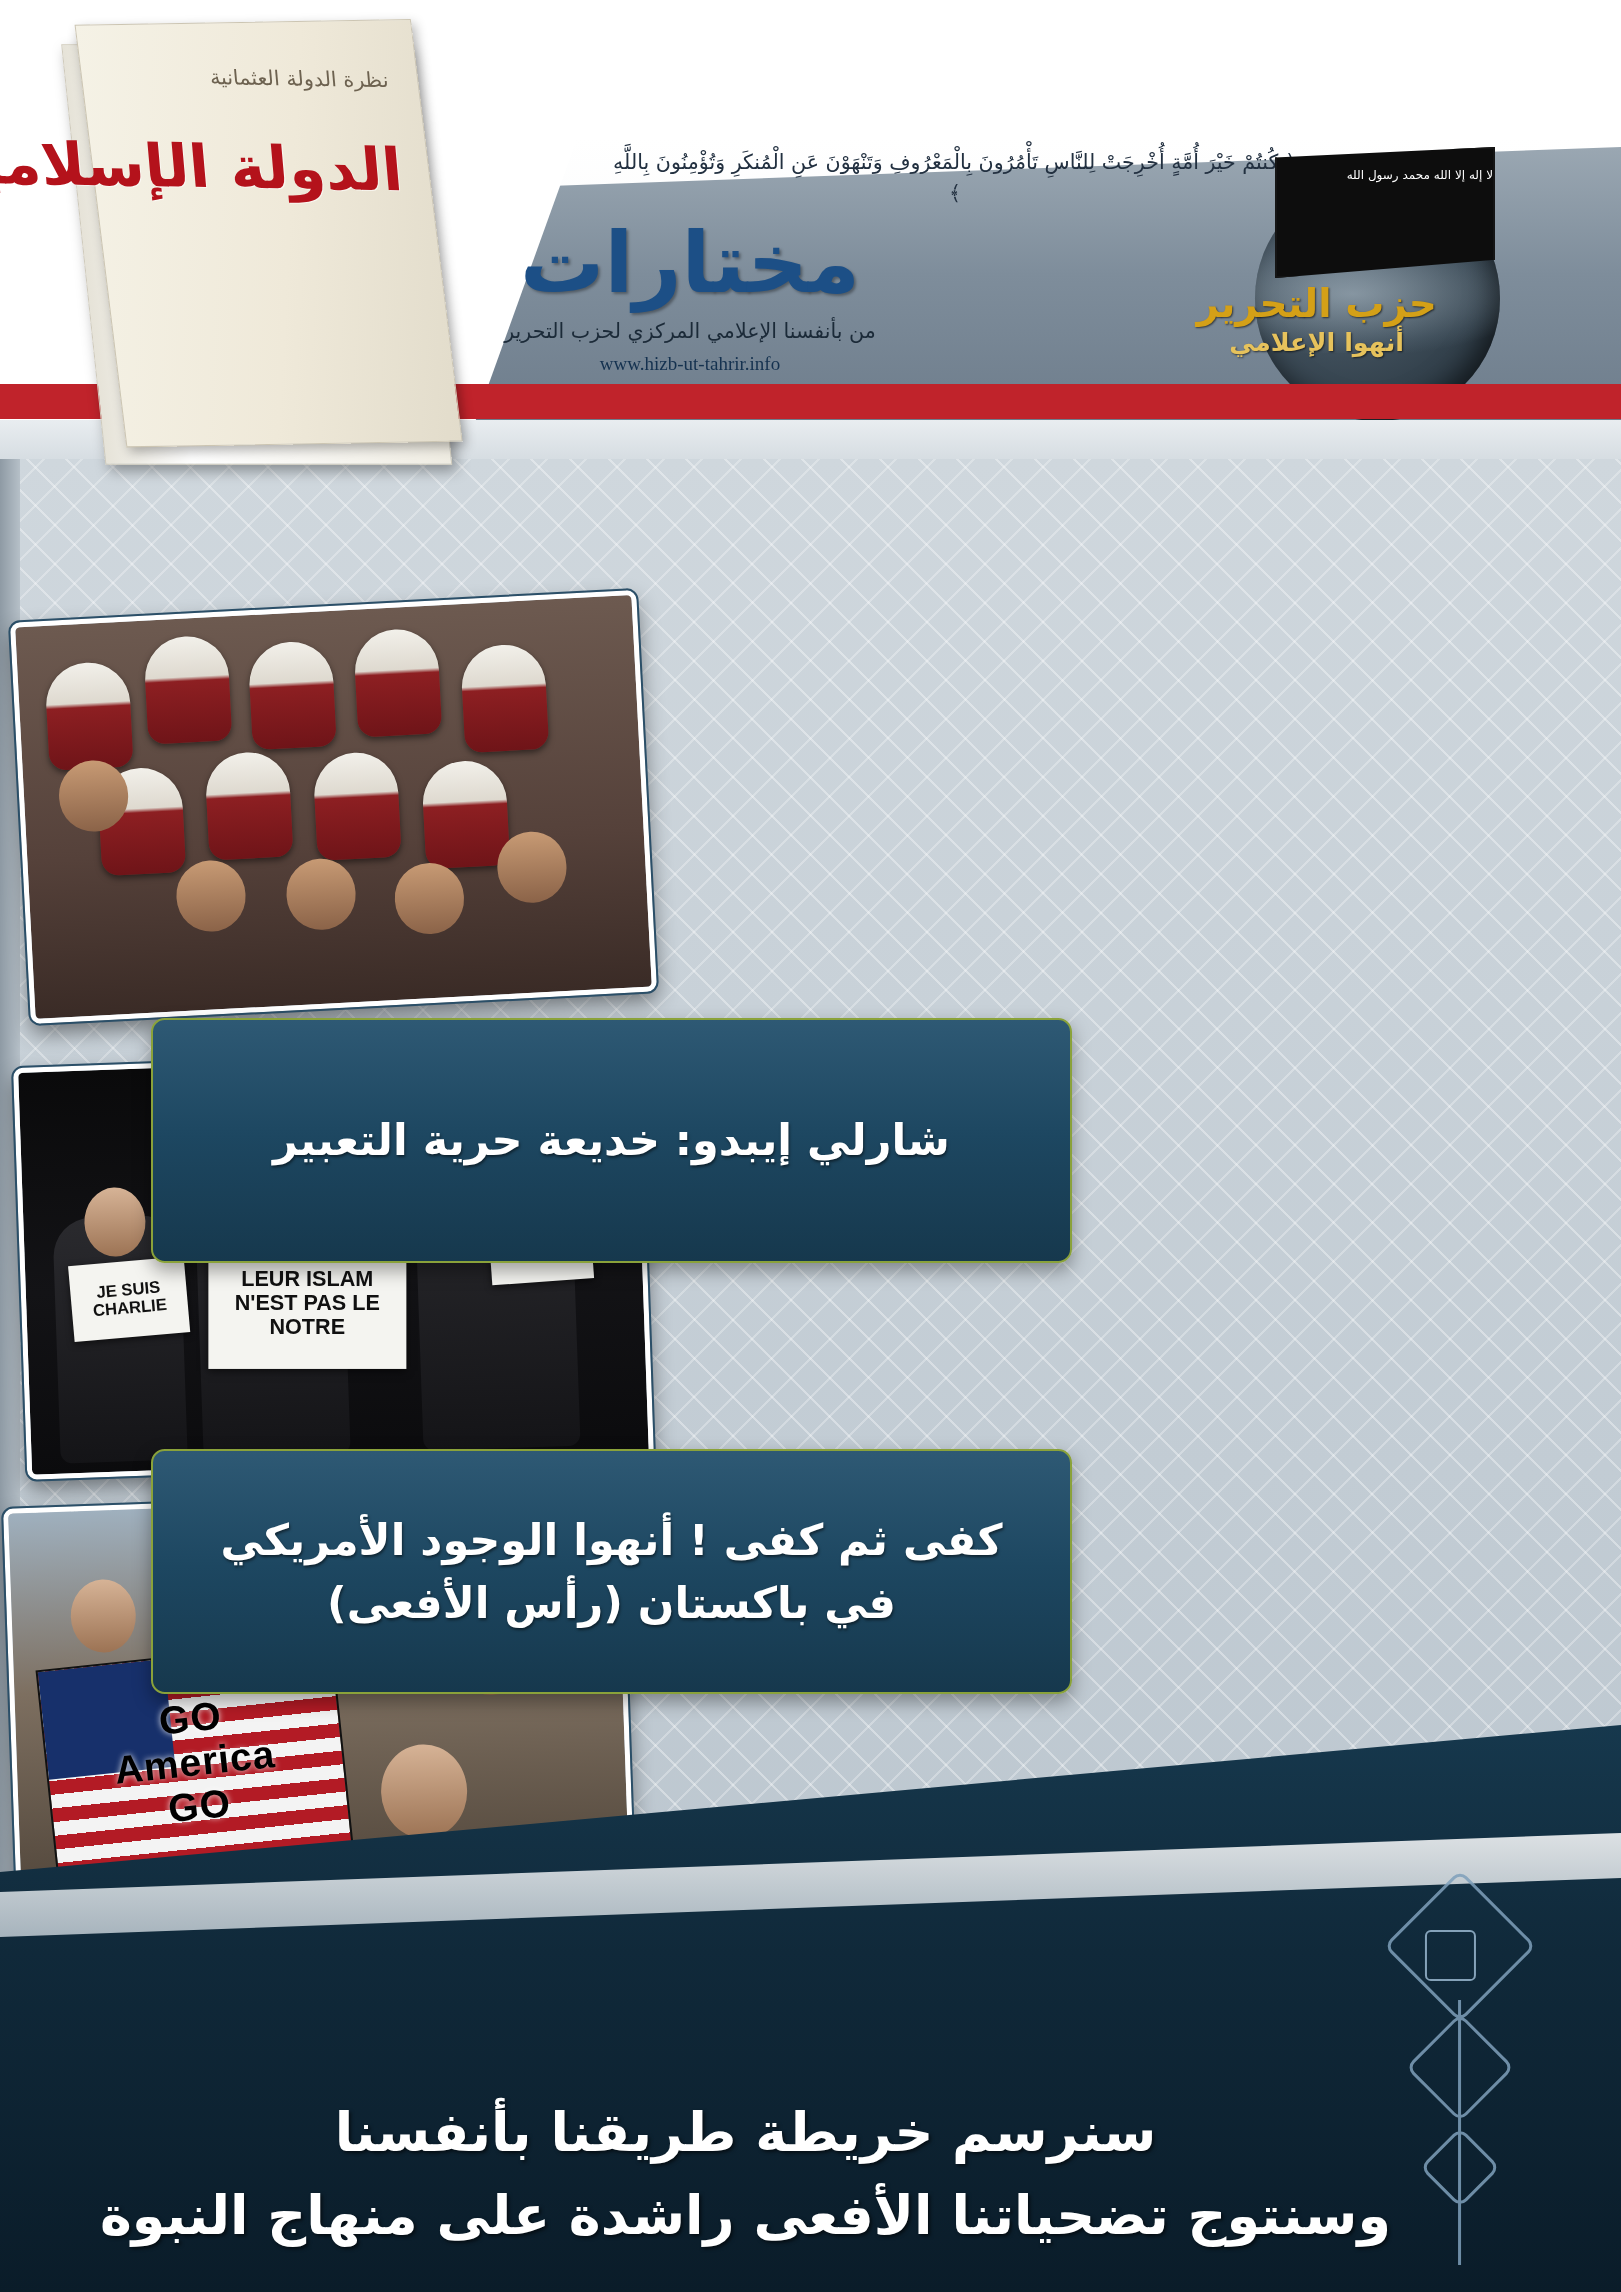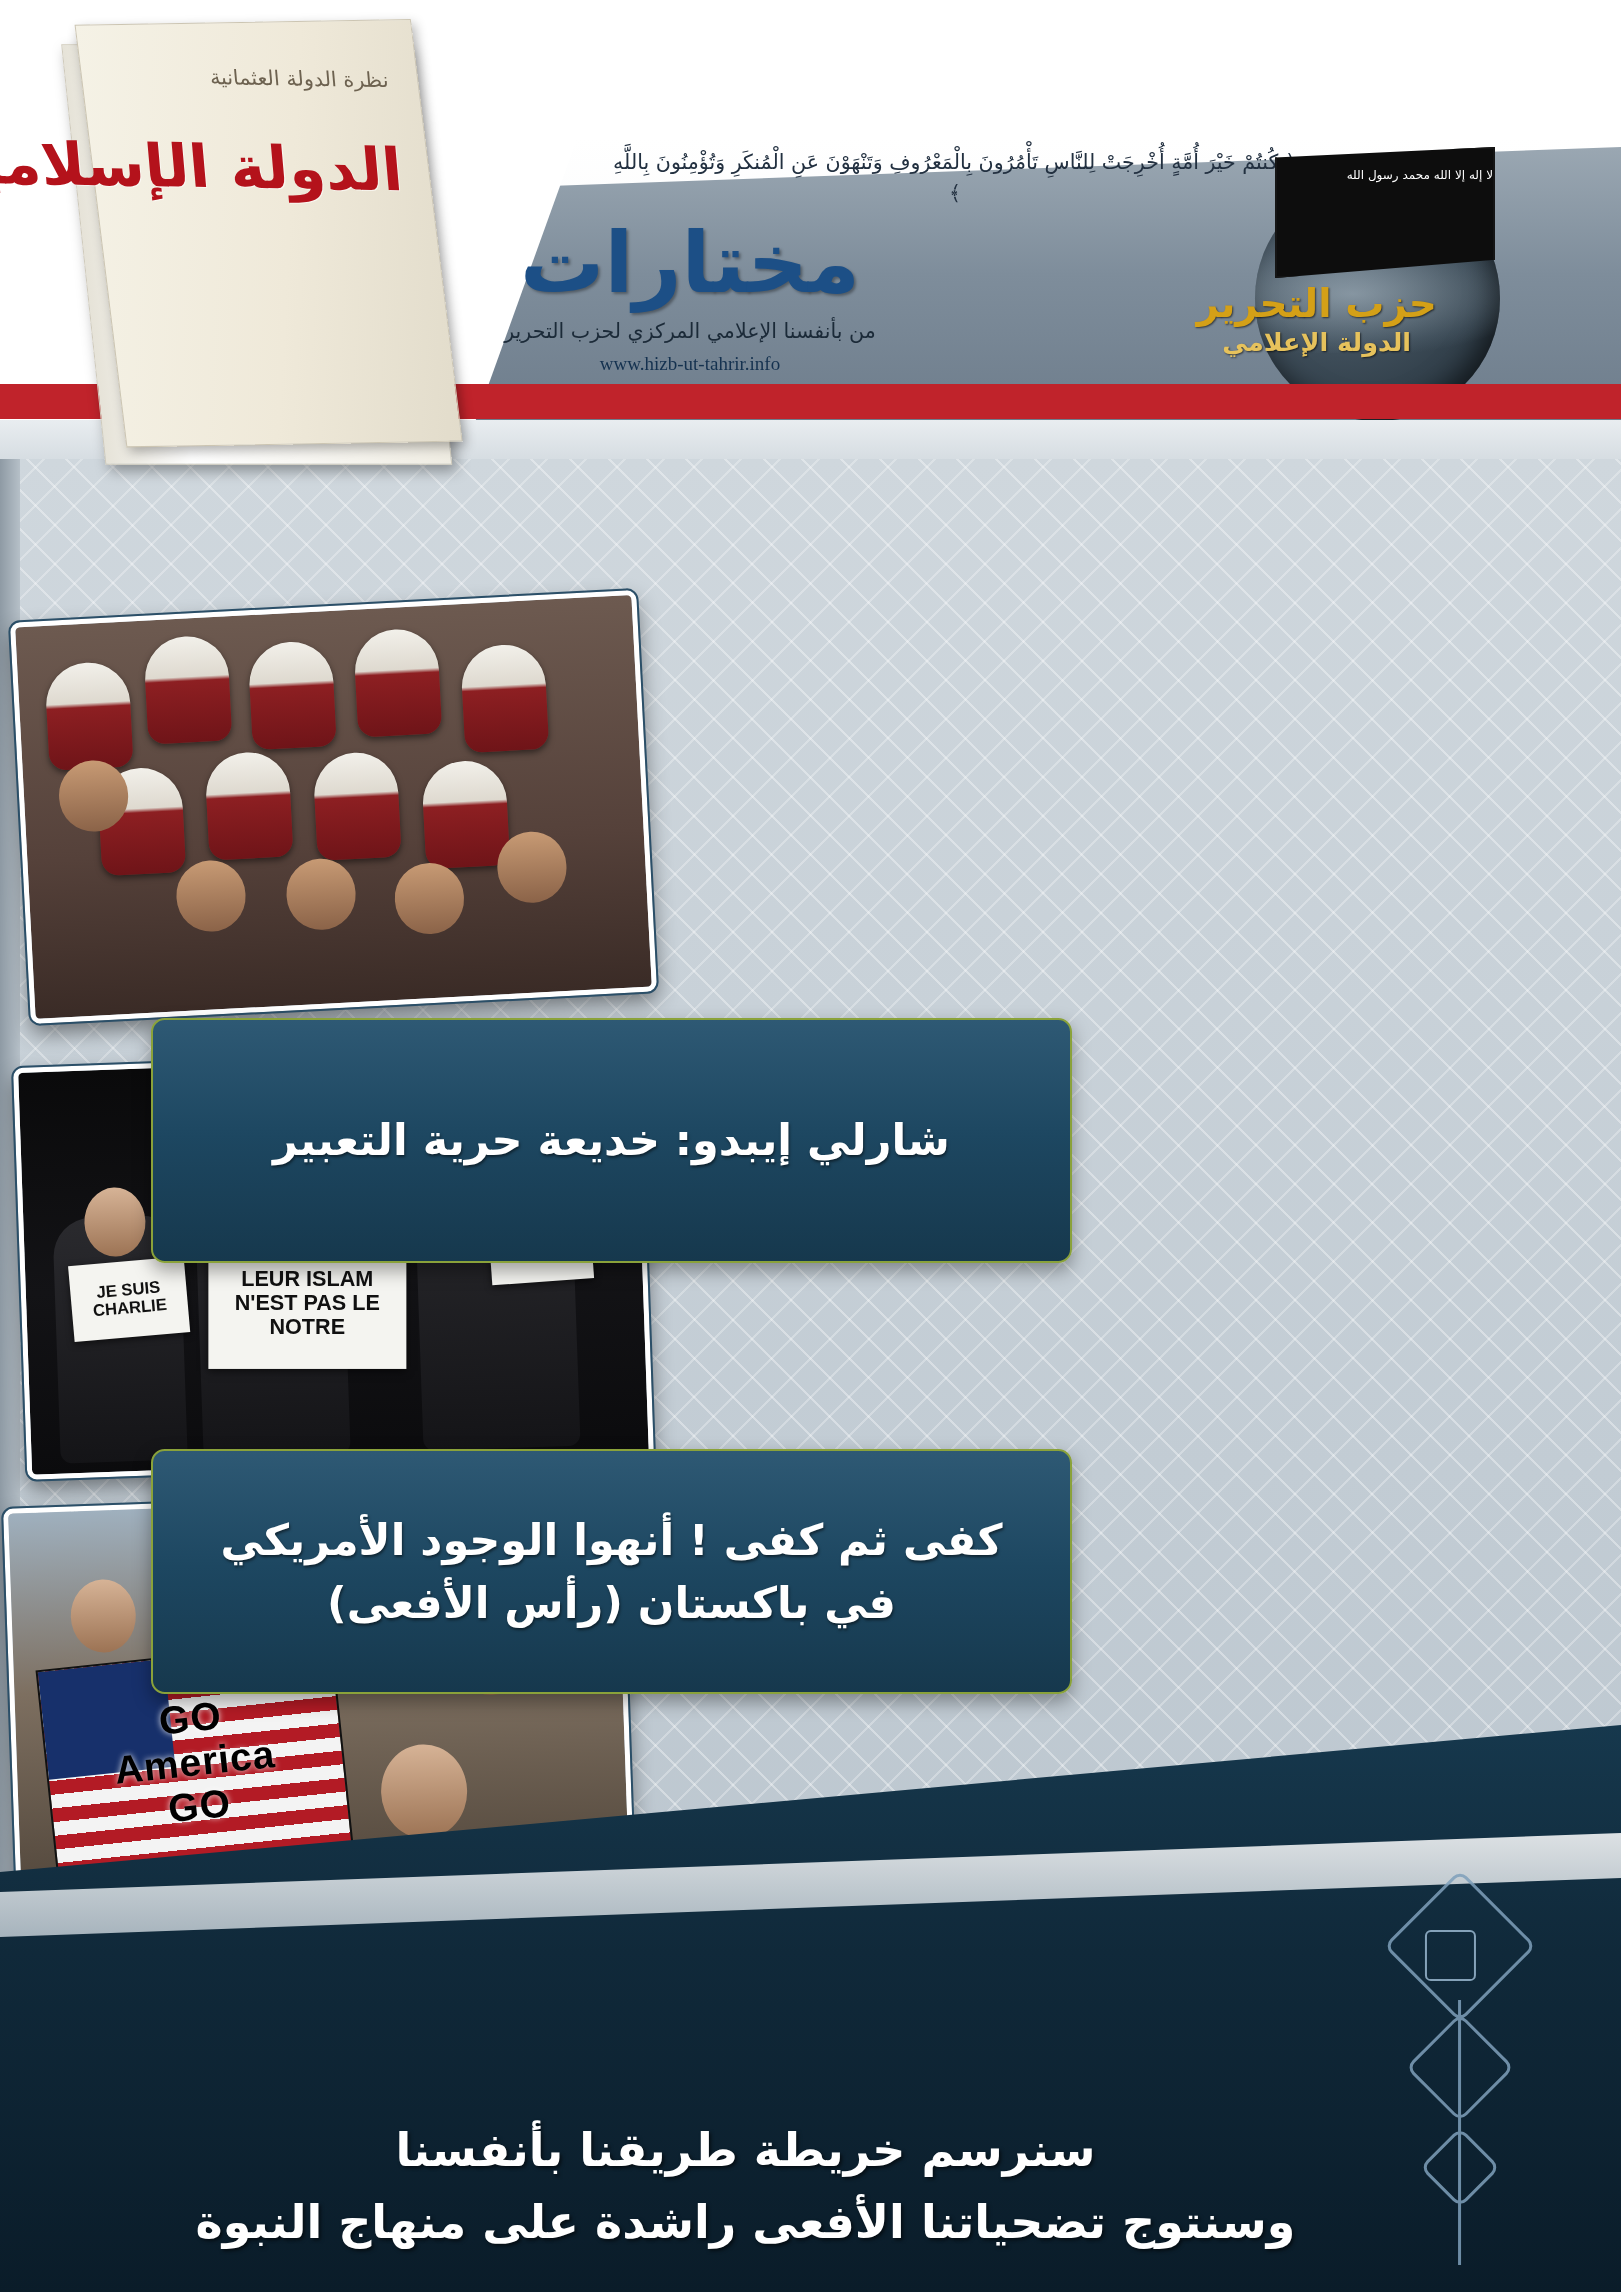--- a/index.html
+++ b/index.html
@@ -454,21 +454,21 @@
   .footer-text {
     position: absolute;
     left: 0;
     right: 0;
     bottom: 35px;
     text-align: center;
     direction: rtl;
     color: #ffffff;
     font-family: "DejaVu Sans", sans-serif;
     font-weight: bold;
-    font-size: 46px;
+    font-size: 54px;
     line-height: 1.55;
     text-shadow: 2px 2px 3.9px rgba(0,0,0,.6);
     padding: 0 167px 0 37px;
     box-sizing: border-box;
   }
   .ornament {
     position: absolute;
     right: 78px;
     top: 157px;
     width: 167px;
@@ -532,21 +532,21 @@
       <div class="masthead-issue">العدد 78 - ربيع الثاني 1436 هـ</div>
     </div>
 
     <div class="logo">
       <div class="globe"></div>
       <div class="flag">
         <div class="flag-text">لا إله إلا الله محمد رسول الله</div>
       </div>
       <div class="party-name">
         <div class="party-name-1">حزب التحرير</div>
-        <div class="party-name-2">الدولة الإعلامي</div>
+        <div class="party-name-2">أنهوا الإعلامي</div>
       </div>
     </div>
 
     <div class="header-red-left"></div>
     <div class="header-grey-strip"></div>
   </div>
 
   <div class="body-area">
     <div class="body-left-edge"></div>
 

